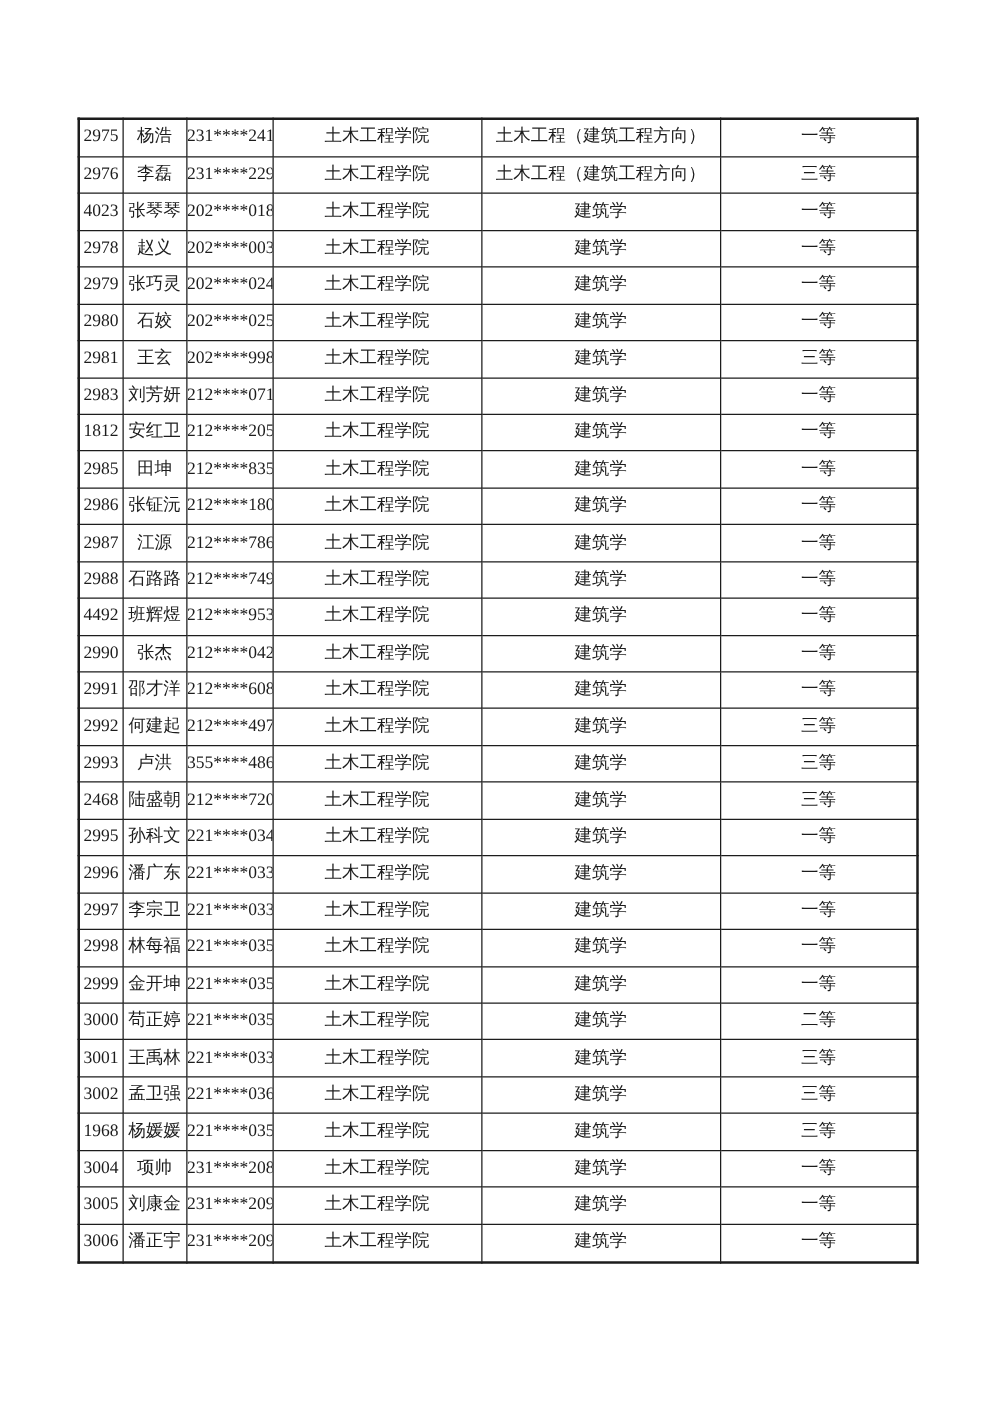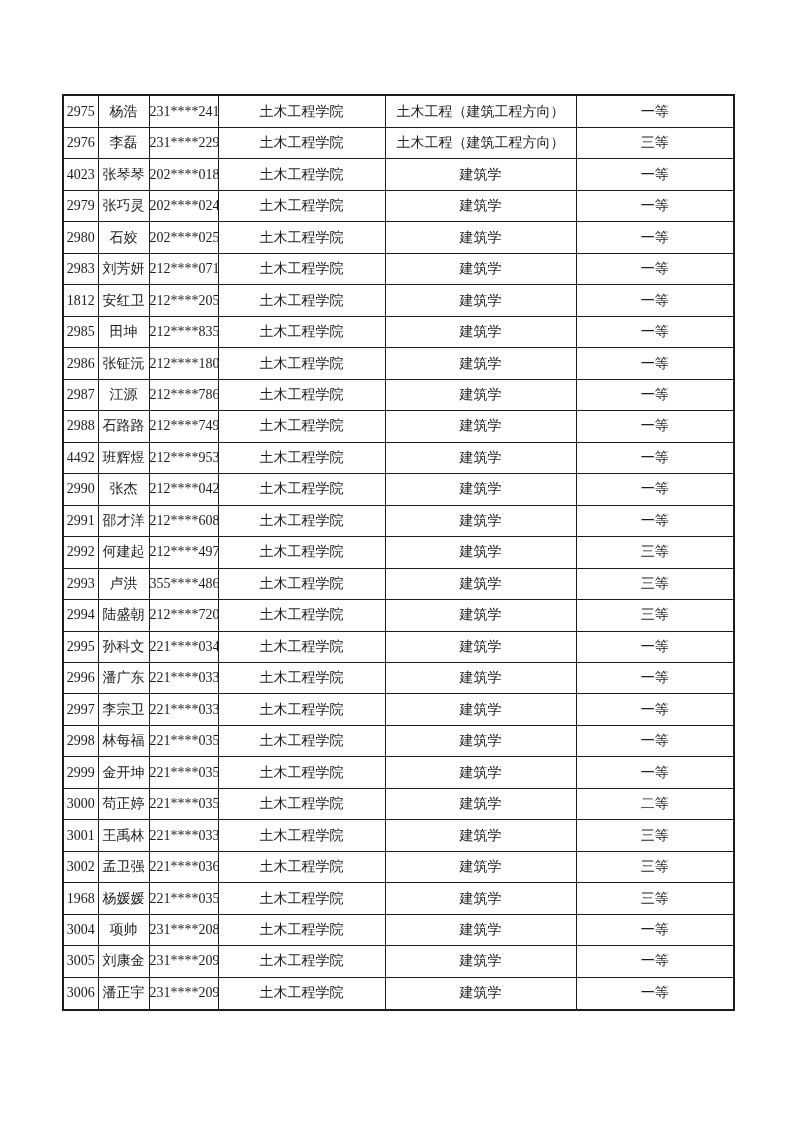--- a/index.html
+++ b/index.html
@@ -76,36 +76,52 @@
   </tr>
         <tr>
     <td>4023</td>
     <td>张琴琴</td>
     <td>202****018</td>
     <td>土木工程学院</td>
     <td>建筑学</td>
     <td>一等</td>
   </tr>
         <tr>
+    <td>2978</td>
+    <td>赵义</td>
+    <td>202****003</td>
+    <td>土木工程学院</td>
+    <td>建筑学</td>
+    <td>一等</td>
+  </tr>
+        <tr>
     <td>2979</td>
     <td>张巧灵</td>
     <td>202****024</td>
     <td>土木工程学院</td>
     <td>建筑学</td>
     <td>一等</td>
   </tr>
         <tr>
     <td>2980</td>
     <td>石姣</td>
     <td>202****025</td>
     <td>土木工程学院</td>
     <td>建筑学</td>
     <td>一等</td>
   </tr>
         <tr>
+    <td>2981</td>
+    <td>王玄</td>
+    <td>202****998</td>
+    <td>土木工程学院</td>
+    <td>建筑学</td>
+    <td>三等</td>
+  </tr>
+        <tr>
     <td>2983</td>
     <td>刘芳妍</td>
     <td>212****071</td>
     <td>土木工程学院</td>
     <td>建筑学</td>
     <td>一等</td>
   </tr>
         <tr>
     <td>1812</td>
     <td>安红卫</td>
@@ -180,21 +196,21 @@
   </tr>
         <tr>
     <td>2993</td>
     <td>卢洪</td>
     <td>355****486</td>
     <td>土木工程学院</td>
     <td>建筑学</td>
     <td>三等</td>
   </tr>
         <tr>
-    <td>2994</td>
+    <td>2468</td>
     <td>陆盛朝</td>
     <td>212****720</td>
     <td>土木工程学院</td>
     <td>建筑学</td>
     <td>三等</td>
   </tr>
         <tr>
     <td>2995</td>
     <td>孙科文</td>
     <td>221****0344</td>

